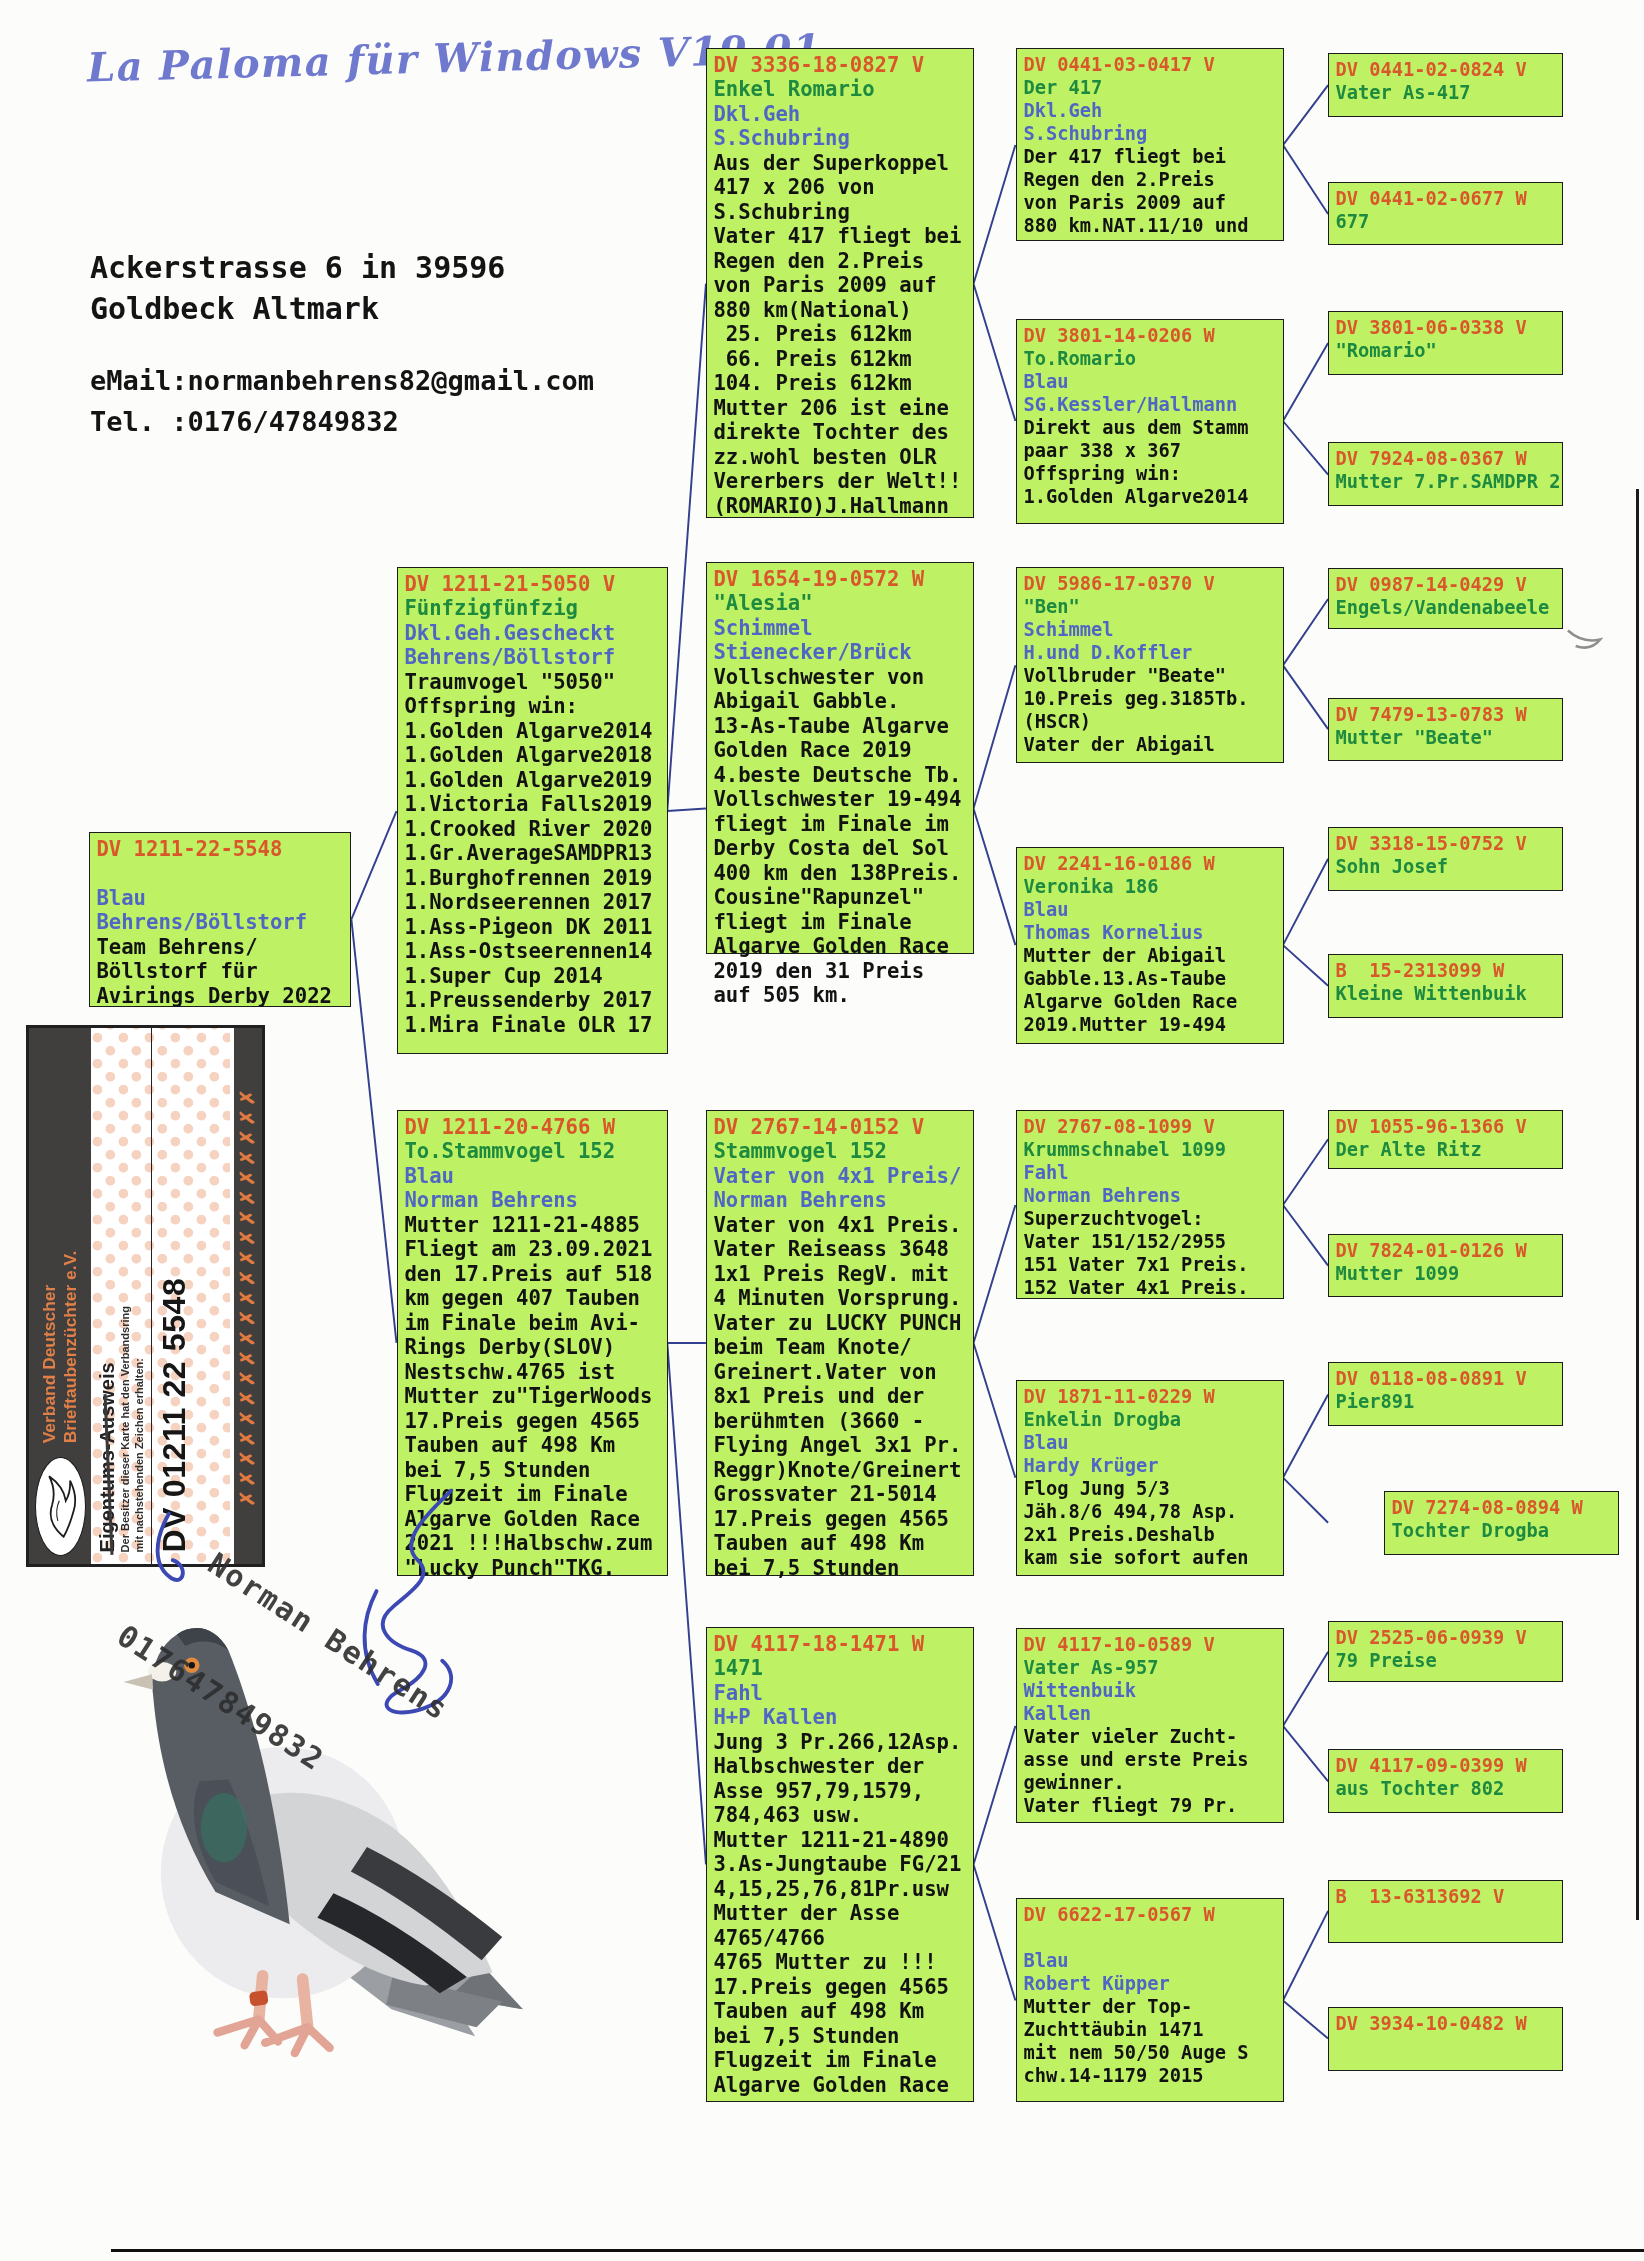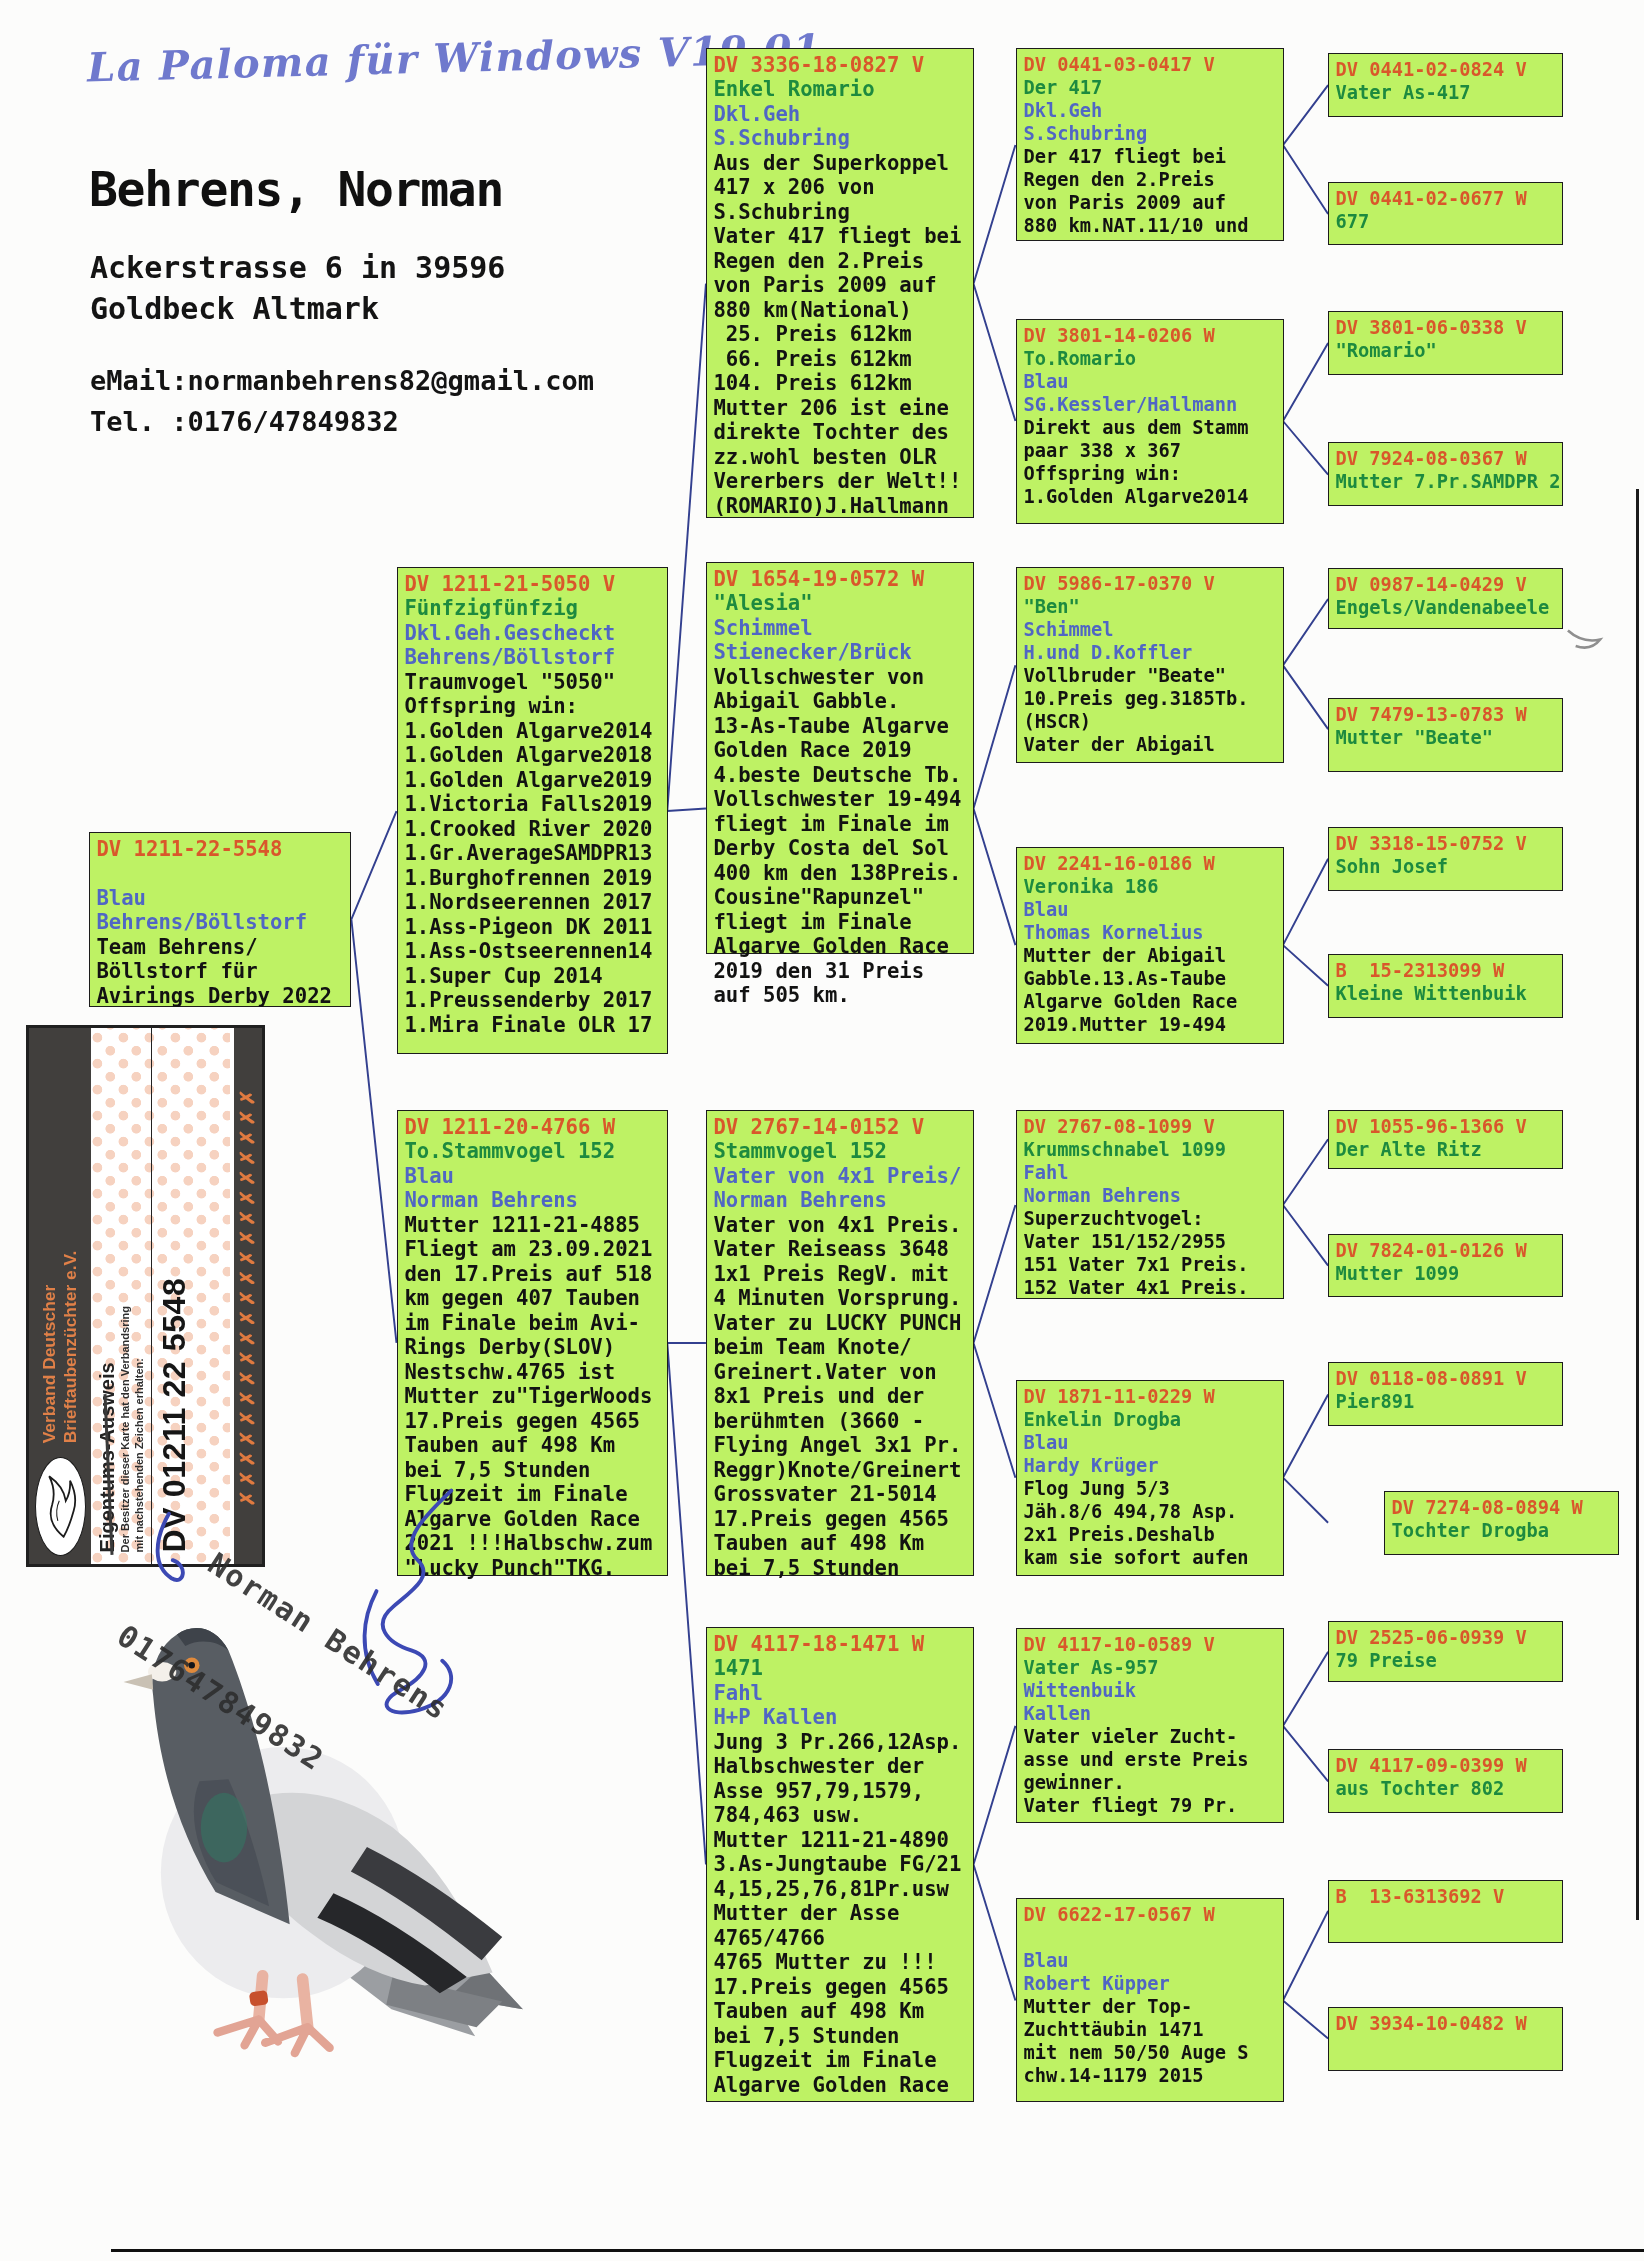--- a/index.html
+++ b/index.html
@@ -81,21 +81,20 @@
       <path d="M1990 1032 L2060 929 M1990 1032 L2060 1131"></path>
       <path d="M1990 1466 L2060 1332 M1990 1466 L2060 1529"></path>
       <path d="M1990 1869 L2060 1767 M1990 1869 L2060 1963"></path>
       <path d="M1990 2292 L2060 2163 M1990 2292 L2060 2362"></path>
       <path d="M1990 2677 L2060 2562 M1990 2677 L2060 2763"></path>
       <path d="M1990 3103 L2060 2964 M1990 3103 L2060 3162"></path>
     </g>
   </svg>
 
   <div class="logo" style="color:#6f79cd">La Paloma für Windows V19.01</div>
-  <div class="owner-name">Behrens, Norman</div>
   <div class="addr1">Ackerstrasse 6 in 39596</div>
   <div class="addr2">Goldbeck Altmark</div>
   <div class="email">eMail:normanbehrens82@gmail.com</div>
   <div class="tel">Tel. :0176/47849832</div>
 
   <div class="pbox g123" style="left:89px;top:832px;width:262px;height:175px">
       <div class="ln r">DV 1211-22-5548</div>
       <div class="ln x">&nbsp;</div>
       <div class="ln i">Blau</div>
       <div class="ln i">Behrens/Böllstorf</div>
@@ -321,21 +320,21 @@
       <div class="ln n">"Romario"</div>
     </div>
   <div class="pbox g45" style="left:1328px;top:442px;width:235px;height:64px">
       <div class="ln r">DV 7924-08-0367 W</div>
       <div class="ln n">Mutter 7.Pr.SAMDPR 2</div>
     </div>
   <div class="pbox g45" style="left:1328px;top:568px;width:235px;height:61px">
       <div class="ln r">DV 0987-14-0429 V</div>
       <div class="ln n">Engels/Vandenabeele</div>
     </div>
-  <div class="pbox g45" style="left:1328px;top:698px;width:235px;height:74px">
+  <div class="pbox g45" style="left:1328px;top:698px;width:235px;height:63px">
       <div class="ln r">DV 7479-13-0783 W</div>
       <div class="ln n">Mutter "Beate"</div>
     </div>
   <div class="pbox g45" style="left:1328px;top:827px;width:235px;height:64px">
       <div class="ln r">DV 3318-15-0752 V</div>
       <div class="ln n">Sohn Josef</div>
     </div>
   <div class="pbox g45" style="left:1328px;top:954px;width:235px;height:64px">
       <div class="ln r">B  15-2313099 W</div>
       <div class="ln n">Kleine Wittenbuik</div>

